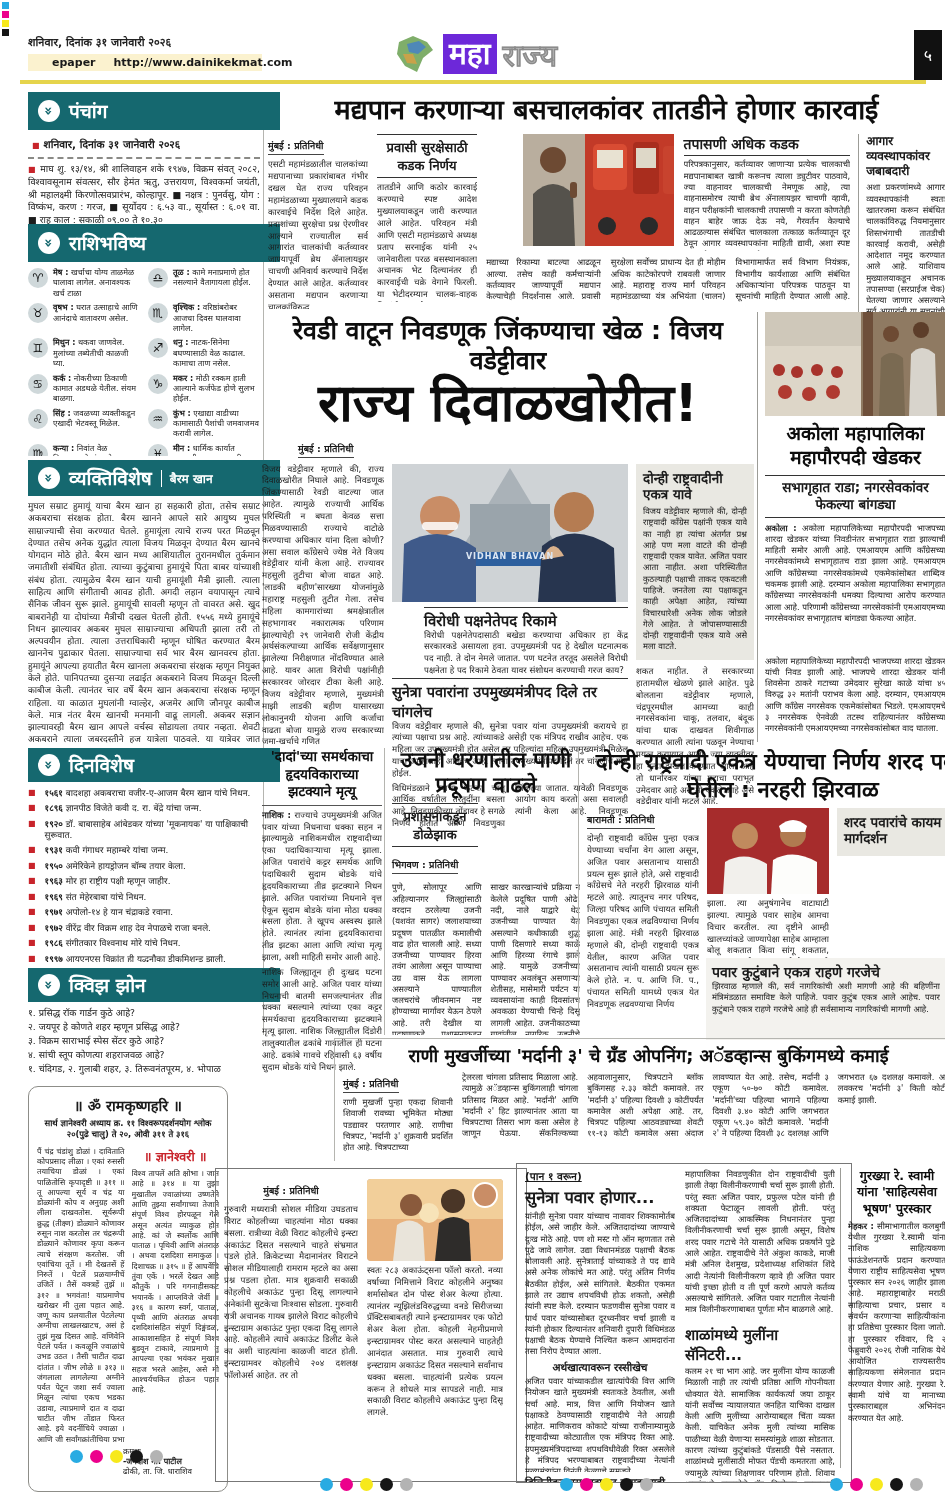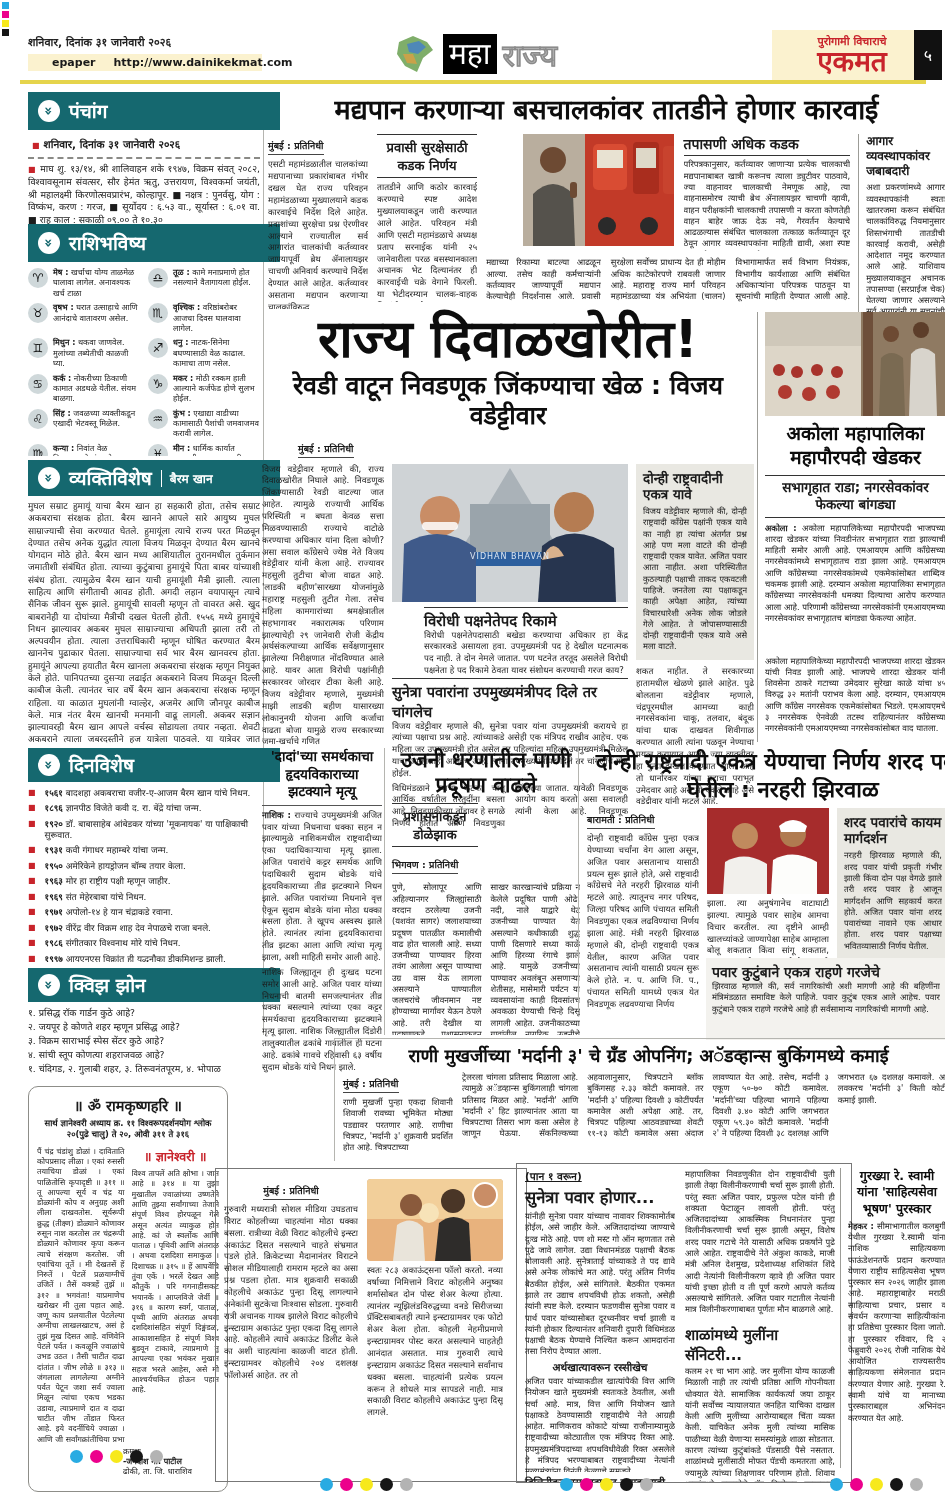--- a/index.html
+++ b/index.html
@@ -4,21 +4,21 @@
 <style>
   html,body{margin:0;padding:0;background:#fafaf8;}
   .page{position:relative;width:945px;height:1501px;background:#ffffff;overflow:hidden;
         font-family:"DejaVu Sans",sans-serif;color:#1a1a1a;}
   .abs{position:absolute;}
   
   .date-line{font-size:11px;font-weight:bold;color:#222;}
   .epaper-bar{background:#fbf2cf;font-size:11px;font-weight:bold;display:flex;align-items:center;gap:18px;padding:2px 6px;}
   .epaper-dot{width:11px;height:11px;border-radius:50%;background:#c8242b;display:inline-block;}
   .masthead{display:flex;align-items:center;gap:6px;justify-content:center;}
-  .maha{background:#000000;color:#fff;font-weight:normal;font-size:30px;padding:0 6px;line-height:40px;}
+  .maha{background:#6d28d9;color:#fff;font-weight:bold;font-size:30px;padding:0 6px;line-height:40px;}
   .rajya{color:#b9b9b9;font-weight:bold;font-size:30px;-webkit-text-stroke:.5px #8b8b8b;}
   .brand-box{background:#fbf2cf;text-align:center;padding:3px 10px 5px;}
   .tagline{color:#c8242b;font-weight:bold;font-size:11px;}
   .brand{color:#c8242b;font-weight:bold;font-size:28px;line-height:28px;}
   .pageno{background:#111;color:#fff;font-size:16px;display:flex;align-items:center;justify-content:center;}
   .yellow-rule{background:#e5d44c;height:4px;}
   
   .sec-head{background:#15686f;color:#fff;display:flex;align-items:center;gap:9px;padding:0 10px;}
   .sec-title{font-weight:bold;font-size:19px;}
   .chev{width:22px;height:22px;border-radius:50%;background:#fff;color:#15686f;display:flex;align-items:center;justify-content:center;flex:0 0 22px;}
@@ -73,24 +73,20 @@
   </div>
   <div class="abs masthead" style="left:340px;top:30px;width:270px;height:48px;">
     <svg width="44" height="44" viewBox="0 0 44 44">
       <polygon points="6,10 20,4 34,10 40,18 30,26 24,40 12,34 4,22" fill="#7fae6a"></polygon>
       <polygon points="14,12 26,9 33,15 25,22 16,20" fill="#4f88b8"></polygon>
       <polygon points="10,22 20,22 24,32 14,31" fill="#c9a24a"></polygon>
     </svg>
     <span class="maha">महा</span>
       <span class="rajya">राज्य</span>
   </div>
-  <div class="abs brand-box" style="left:772px;top:30px;width:140px;height:42px;">
-    <div class="tagline">पुरोगामी विचाराचे</div>
-    <div class="brand">एकमत</div>
-  </div>
   <div class="abs pageno" style="left:914px;top:30px;width:28px;height:50px;">५</div>
   <div class="abs yellow-rule" style="left:20px;top:80px;width:906px;"></div>
 
   <div class="abs" style="left:2px;top:2px;">
     <div style="width:7px;height:7px;background:#29abe2;margin-bottom:2px;"></div>
     <div style="width:7px;height:7px;background:#ec008c;margin-bottom:2px;"></div>
     <div style="width:7px;height:7px;background:#f7e91c;margin-bottom:2px;"></div>
     <div style="width:7px;height:7px;background:#161616;"></div>
   </div>
 
@@ -295,40 +291,40 @@
         <div class="jtext-sm" style="margin-top:6px;height:50px;column-count:3;column-gap:10px;">मद्याच्या रिकाम्या बाटल्या आढळून आल्या. तसेच काही कर्मचाऱ्यांनी कर्तव्यावर जाण्यापूर्वी मद्यपान केल्याचेही निदर्शनास आले. प्रवासी सुरक्षेला सर्वोच्च प्राधान्य देत ही मोहीम अधिक काटेकोरपणे राबवली जाणार आहे. महाराष्ट्र राज्य मार्ग परिवहन महामंडळाच्या यंत्र अभियंता (चालन) विभागामार्फत सर्व विभाग नियंत्रक, विभागीय कार्यशाळा आणि संबंधित अधिकाऱ्यांना परिपत्रक पाठवून या सूचनांची माहिती देण्यात आली आहे. कर्तव्यावर जाण्यापूर्वी चालकाने मद्यपान केले नसल्याची खात्री करणे आता बंधनकारक करण्यात आले आहे.</div>
       </div>
       <div style="width:82px;margin-left:8px;border-left:1px solid #9c9c97;padding-left:7px;">
         <div style="font-weight:bold;font-size:12px;line-height:1.25;margin-bottom:3px;">आगार व्यवस्थापकांवर जबाबदारी</div>
         <div class="jtext-sm" style="height:142px;">अशा प्रकरणांमध्ये आगार व्यवस्थापकांनी स्वतः खातरजमा करून संबंधित चालकांविरुद्ध नियमानुसार शिस्तभंगाची तातडीची कारवाई करावी, असेही आदेशात नमूद करण्यात आले आहे. याशिवाय मुख्यालयाकडून अचानक तपासण्या (सरप्राईज चेक) घेतल्या जाणार असल्याने सर्व आगारांनी या सूचनांची काटेकोर अंमलबजावणी करणे बंधनकारक करण्यात आले आहे.</div>
       </div>
     </div>
   </div>
 
   <div class="abs" style="left:262px;top:312px;width:492px;">
+    <div class="headline" style="font-size:25px;line-height:1.2;margin-top:4px;">रेवडी वाटून निवडणूक जिंकण्याचा खेळ : विजय वडेट्टीवार</div>
     <div class="headline" style="font-size:52px;line-height:1.05;">राज्य दिवाळखोरीत!</div>
-    <div class="headline" style="font-size:25px;line-height:1.2;margin-top:4px;">रेवडी वाटून निवडणूक जिंकण्याचा खेळ : विजय वडेट्टीवार</div>
     <div style="margin:6px 0 2px 36px;"><span class="byline">मुंबई : प्रतिनिधी</span></div>
     <div style="display:flex;">
       <div class="jtext" style="width:122px;height:328px;">विजय वडेट्टीवार म्हणाले की, राज्य दिवाळखोरीत निघाले आहे. निवडणूक जिंकण्यासाठी रेवडी वाटल्या जात आहेत. त्यामुळे राज्याची आर्थिक परिस्थिती न बघता केवळ सत्ता मिळवण्यासाठी राज्याचे वाटोळे करण्याचा अधिकार यांना दिला कोणी? असा सवाल काँग्रेसचे ज्येष्ठ नेते विजय वडेट्टीवार यांनी केला आहे. राज्यावर महसुली तुटीचा बोजा वाढत आहे. 'लाडकी बहीण'सारख्या योजनांमुळे महाराष्ट्र महसुली तुटीत गेला. तसेच महिला कामगारांच्या श्रमक्षेत्रातील सहभागावर नकारात्मक परिणाम झाल्याचेही २९ जानेवारी रोजी केंद्रीय अर्थसंकल्पाच्या आर्थिक सर्वेक्षणानुसार झालेल्या निरीक्षणात नोंदविण्यात आले आहे. यावर आता विरोधी पक्षांनीही सरकारवर जोरदार टीका केली आहे. विजय वडेट्टीवार म्हणाले, मुख्यमंत्री माझी लाडकी बहीण यासारख्या लोकानुनयी योजना आणि कर्जांचा वाढता बोजा यामुळे राज्य सरकारच्या जमा-खर्चाचे गणित</div>
       <div style="width:236px;margin-left:8px;">
         <div class="photo" style="width:236px;height:138px;">
           <svg width="236" height="138" viewBox="0 0 236 138">
             <rect width="236" height="138" fill="#cfd3d6"></rect>
             <polygon points="118,4 70,84 166,84" fill="#aab2b8"></polygon>
             <rect x="78" y="40" width="80" height="50" fill="#9aa4ab"></rect>
             <rect x="60" y="88" width="116" height="14" fill="#2d5f9e"></rect>
             <circle cx="48" cy="52" r="20" fill="#c98d66"></circle>
             <path d="M10 138 L12 80 Q48 58 84 84 L84 138 Z" fill="#3f5a8a"></path>
             <rect x="30" y="58" width="36" height="8" rx="4" fill="#fff" opacity=".85"></rect>
             <circle cx="182" cy="48" r="20" fill="#b57c52"></circle>
             <path d="M146 138 L150 82 Q182 56 222 84 L224 138 Z" fill="#27354f"></path>
             <path d="M150 96 Q160 70 172 92" fill="#d9b18c"></path>
           </svg>
-          <div style="position:absolute;left:62px;top:88px;width:112px;color:#dce6f2;font-size:8px;font-weight:normal;text-align:center;letter-spacing:1px;">VIDHAN BHAVAN</div>
+          <div style="position:absolute;left:62px;top:88px;width:112px;color:#dce6f2;font-size:8px;font-weight:bold;text-align:center;letter-spacing:1px;">VIDHAN BHAVAN</div>
         </div>
         <div style="margin-top:5px;border-top:1.5px solid #333;padding-top:2px;margin-left:32px;">
           <div style="font-weight:bold;font-size:15px;">विरोधी पक्षनेतेपद रिकामे</div>
           <div class="jtext" style="height:44px;">विरोधी पक्षनेतेपदासाठी बखेडा करण्याचा अधिकार हा केंद्र सरकारकडे असायला हवा. उपमुख्यमंत्री पद हे देखील घटनात्मक पद नाही. ते दोन नेमले जातात. पण घटनेत तरतूद असलेले विरोधी पक्षनेता हे पद रिकामे ठेवता यावर संशोधन करण्याची गरज काय?</div>
         </div>
         <div style="margin-top:4px;border-top:1.5px solid #333;padding-top:2px;">
           <div style="font-weight:bold;font-size:14.5px;">सुनेत्रा पवारांना उपमुख्यमंत्रीपद दिले तर चांगलेच</div>
           <div class="jtext" style="height:56px;">विजय वडेट्टीवार म्हणाले की, सुनेत्रा पवार यांना उपमुख्यमंत्री करायचे हा त्यांच्या पक्षाचा प्रश्न आहे. त्यांच्याकडे असेही एक मंत्रिपद राखीव आहेच. एक महिला जर उपमुख्यमंत्री होत असेल तर पहिल्यांदा महिला उपमुख्यमंत्री मिळेल याचा आम्हालाही आनंदच आहे. त्यांना उपमुख्यमंत्रीपद दिले तर चांगलीच गोष्ट होईल.</div>
         </div>
         <div class="jtext" style="margin-top:6px;height:58px;column-count:2;column-gap:10px;">विधिमंडळाने त्याचा फटका चालू आर्थिक वर्षातील तरतुदींना बसला आहे. निवडणुकीच्या तोंडावर हे सगळे निर्णय होतात आणि निवडणुका जिंकल्या जातात. यावेळी निवडणूक आयोग काय करतो असा सवालही त्यांनी केला आहे. निवडणूक आयोगाने कठोर भूमिका घेतली पाहिजे पण ते कठोर भूमिका घेऊ</div>
@@ -404,21 +400,20 @@
               <circle cx="86" cy="26" r="13" fill="#b07b50"></circle>
               <path d="M72 18 Q86 6 100 18 L98 24 L74 24 Z" fill="#fff"></path>
               <path d="M64 86 L66 52 Q86 40 110 54 L110 86 Z" fill="#fdfdfb"></path>
             </svg>
           </div>
           <div class="jtext" style="margin-top:4px;height:88px;">झाला. त्या अनुषंगानेच वाटाघाटी झाल्या. त्यामुळे पवार साहेब आमचा विचार करतील. त्या दृष्टीने आम्ही खालच्यांकडे जाण्यापेक्षा साहेब आम्हाला बोलू शकतात किंवा सांगू शकतात, कारण आम्ही आता पोरके झालो आहोत.</div>
         </div>
         <div style="width:112px;margin-left:8px;">
           <div class="gray-box">
             <div class="ttl">शरद पवारांचे कायम मार्गदर्शन</div>
-            <div class="jtext-sm" style="height:126px;">नरहरी झिरवाळ म्हणाले की, शरद पवार यांची प्रकृती गंभीर झाली किंवा दोन पक्ष वेगळे झाले तरी शरद पवार हे आजून मार्गदर्शन आणि सहकार्य करत होते. अजित पवार यांना शरद पवारांच्या नावाने एक आधार होता. शरद पवार पक्षाच्या भवितव्यासाठी निर्णय घेतील.</div>
           </div>
         </div>
       </div>
     </div>
     <div class="abs" style="left:128px;top:210px;width:228px;height:74px;background:#f3f2ee;padding:4px 6px;overflow:hidden;">
       <div style="font-weight:bold;font-size:14px;">पवार कुटुंबाने एकत्र राहणे गरजेचे</div>
       <div class="jtext-sm">झिरवाळ म्हणाले की, सर्व नागरिकांची अशी मागणी आहे की बहिणींना मंत्रिमंडळात समाविष्ट केले पाहिजे. पवार कुटुंब एकत्र आले आहेच. पवार कुटुंबाने एकत्र राहणे गरजेचे आहे ही सर्वसामान्य नागरिकांची मागणी आहे.</div>
     </div>
   </div>
 

